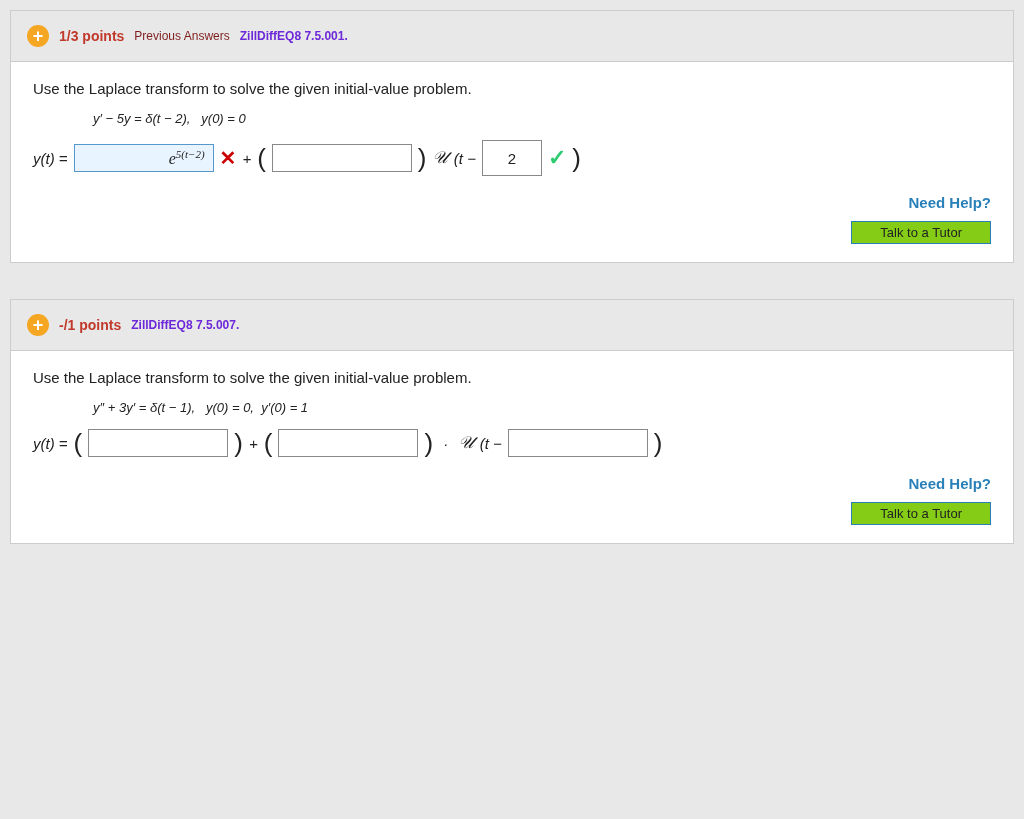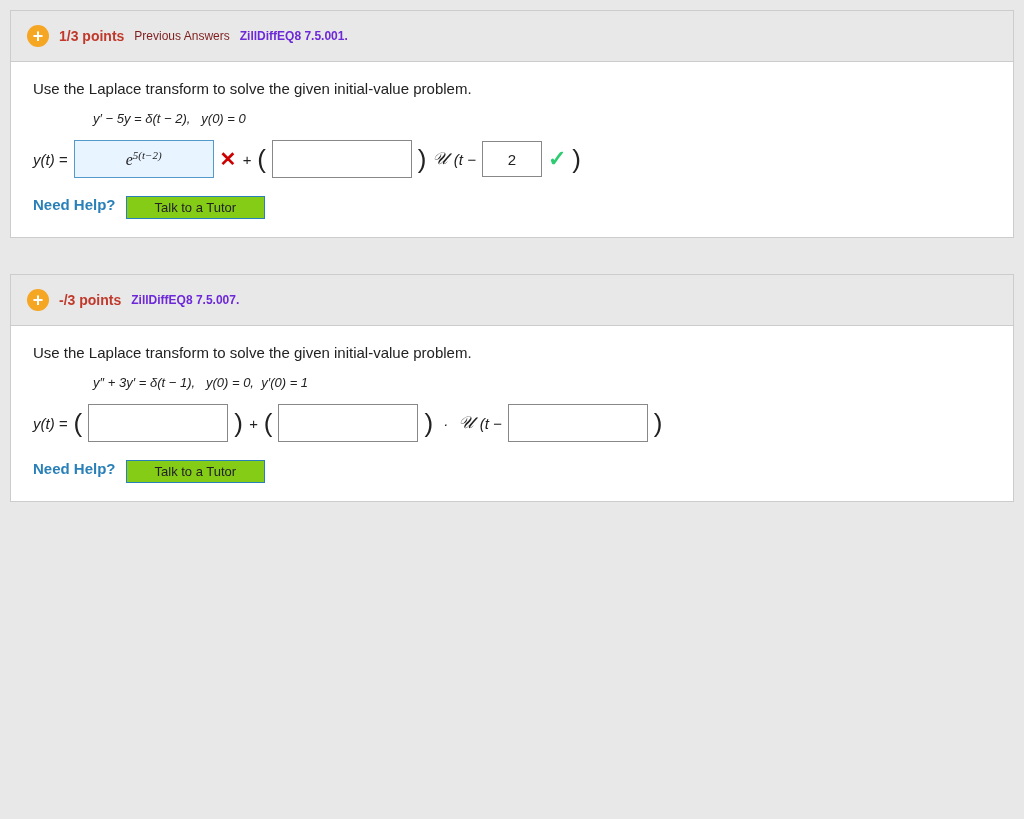--- a/index.html
+++ b/index.html
@@ -81,24 +81,24 @@
     }
     .answer-label {
       font-size: 15px;
       font-style: italic;
       white-space: nowrap;
     }
     .answer-box {
       border: 1px solid #888;
       background: #fff;
       min-width: 140px;
-      height: 38px;
+      height: 28px;
       display: inline-flex;
       align-items: center;
-      justify-content: center;
+      justify-content: flex-end;
       padding: 0 8px;
       font-size: 15px;
     }
     .answer-box.filled {
       background: #e8f4ff;
       border: 1.5px solid #5599cc;
       font-style: italic;
     }
     .answer-box.empty {
       background: #fff;
@@ -120,23 +120,24 @@
       font-weight: bold;
     }
     .paren-text {
       font-size: 26px;
       line-height: 1;
       color: #222;
       font-weight: 300;
     }
     .need-help-row {
       display: flex;
-      align-items: flex-start;
+      align-items: flex-end;
       gap: 10px;
       margin-top: 4px;
+      flex-direction: column;
     }
     .need-help-label {
       color: #2980b9;
       font-weight: bold;
       font-size: 15px;
     }
     .tutor-btn {
       border: 1.5px solid #2980b9;
       background: #84cc16;
       color: #222;
@@ -204,21 +205,21 @@
         <button class="tutor-btn">Talk to a Tutor</button>
       </div>
     </div>
   </div>
 
   <div class="separator-row"></div>
 
   <div class="problem-block">
     <div class="problem-header">
       <span class="plus-icon">+</span>
-      <span class="points-label">-/3 points</span>
+      <span class="points-label">-/1 points</span>
       <span class="problem-id">ZillDiffEQ8 7.5.007.</span>
     </div>
     <div class="problem-content">
       <div class="problem-description">Use the Laplace transform to solve the given initial-value problem.</div>
       <div class="equation-line">
         <span class="italic-math">y</span>″ + 3<span class="italic-math">y</span>′ = δ(<span class="italic-math">t</span> − 1),&nbsp;&nbsp; <span class="italic-math">y</span>(0) = 0,&nbsp; <span class="italic-math">y</span>′(0) = 1
       </div>
       <div class="answer-row">
         <span class="answer-label">
           <span class="italic-math">y</span>(<span class="italic-math">t</span>) =

